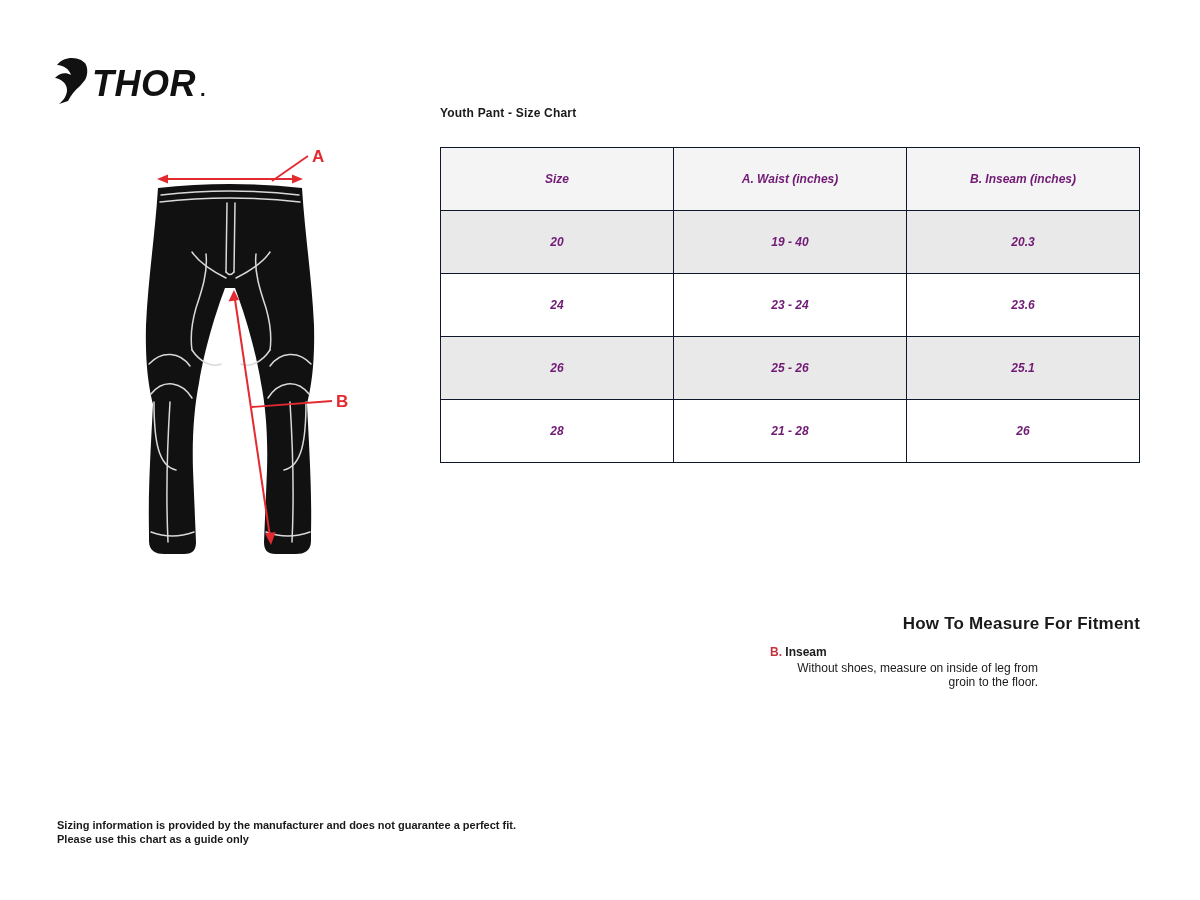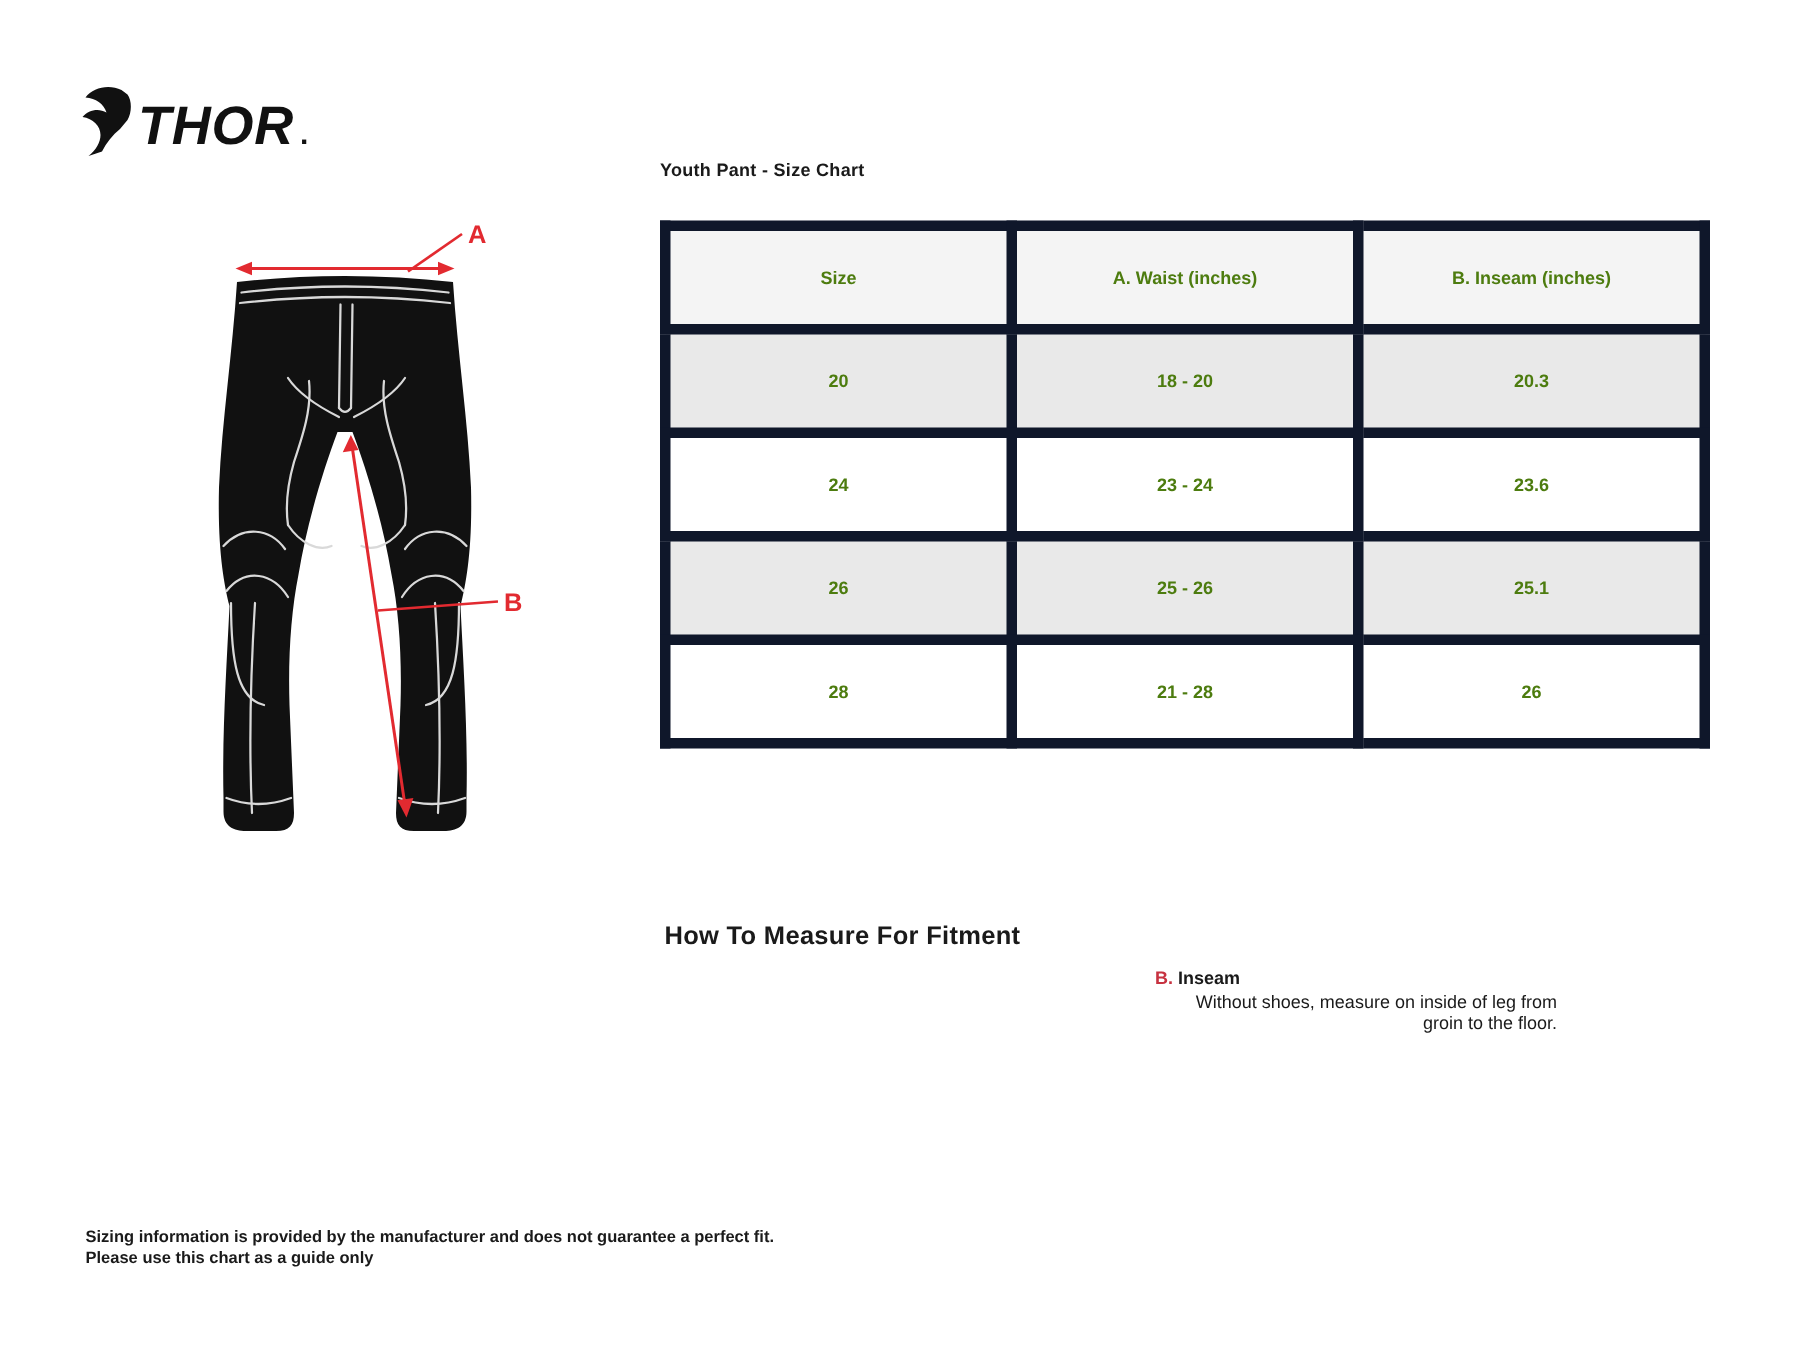--- a/index.html
+++ b/index.html
@@ -13,29 +13,29 @@
   .logo{left:54px;top:54px;width:160px;height:56px;}
 
   
   .diagram{left:120px;top:140px;width:260px;height:440px;}
 
   
   .chart-title{left:440px;top:106px;font-size:12px;font-weight:bold;letter-spacing:.2px;text-align:right;}
   .size-table{left:440px;top:147px;width:700px;}
   table{border-collapse:collapse;table-layout:fixed;width:700px;}
   th,td{
-    border:7px solid #0f172a;height:62px;text-align:center;vertical-align:middle;
-    font-size:12px;font-weight:bold;color:#4d7c0f;padding:0;
+    border:1px solid #0f172a;height:62px;text-align:center;vertical-align:middle;
+    font-size:12px;font-weight:bold;color:#701a75;padding:0;font-style:italic;
   }
   thead th{background:#f4f4f4;}
   tbody tr:nth-child(odd) td{background:#e9e9e9;}
   tbody tr:nth-child(even) td{background:#ffffff;}
 
   .measure{left:440px;top:614px;width:700px;}
-  .measure-title{font-size:17px;font-weight:bold;letter-spacing:.2px;margin:0 0 11px 3px;}
+  .measure-title{font-size:17px;font-weight:bold;letter-spacing:.2px;margin:0 0 11px 3px;text-align:right;}
   .measure-cols{display:flex;}
   .measure-item{width:330px;}
   .measure-item.second{width:280px;}
   .item-label{font-size:12px;font-weight:bold;}
   .item-letter{color:#c73240;}
   .item-desc{font-size:12px;line-height:1.2;margin-top:2px;max-width:300px;}
   .measure-item.second .item-desc{max-width:268px;text-align:right;}
 
   .footer{left:57px;top:818px;font-size:11px;font-weight:bold;line-height:1.3;}
 </style>
@@ -117,21 +117,21 @@
     <thead>
       <tr>
         <th>Size</th>
         <th>A. Waist (inches)</th>
         <th>B. Inseam (inches)</th>
       </tr>
     </thead>
     <tbody>
       <tr>
         <td>20</td>
-        <td>18 - 20</td>
+        <td>19 - 40</td>
         <td>20.3</td>
       </tr>
       <tr>
         <td>24</td>
         <td>23 - 24</td>
         <td>23.6</td>
       </tr>
       <tr>
         <td>26</td>
         <td>25 - 26</td>

